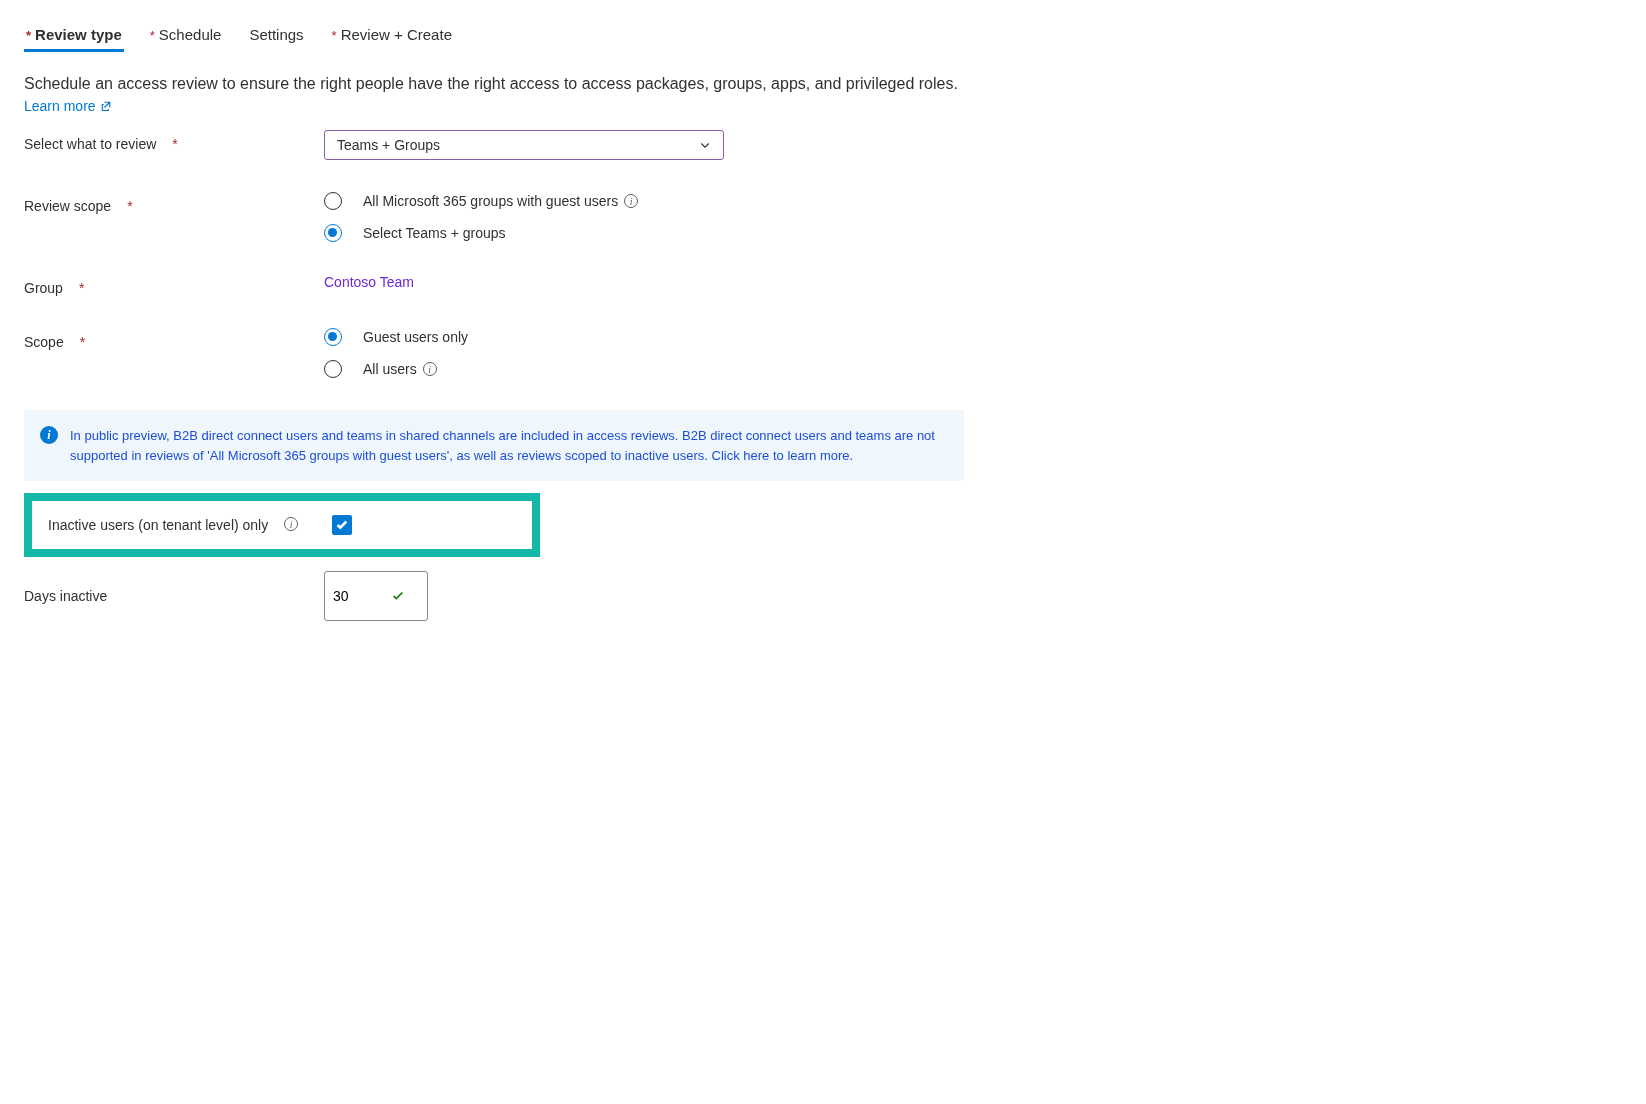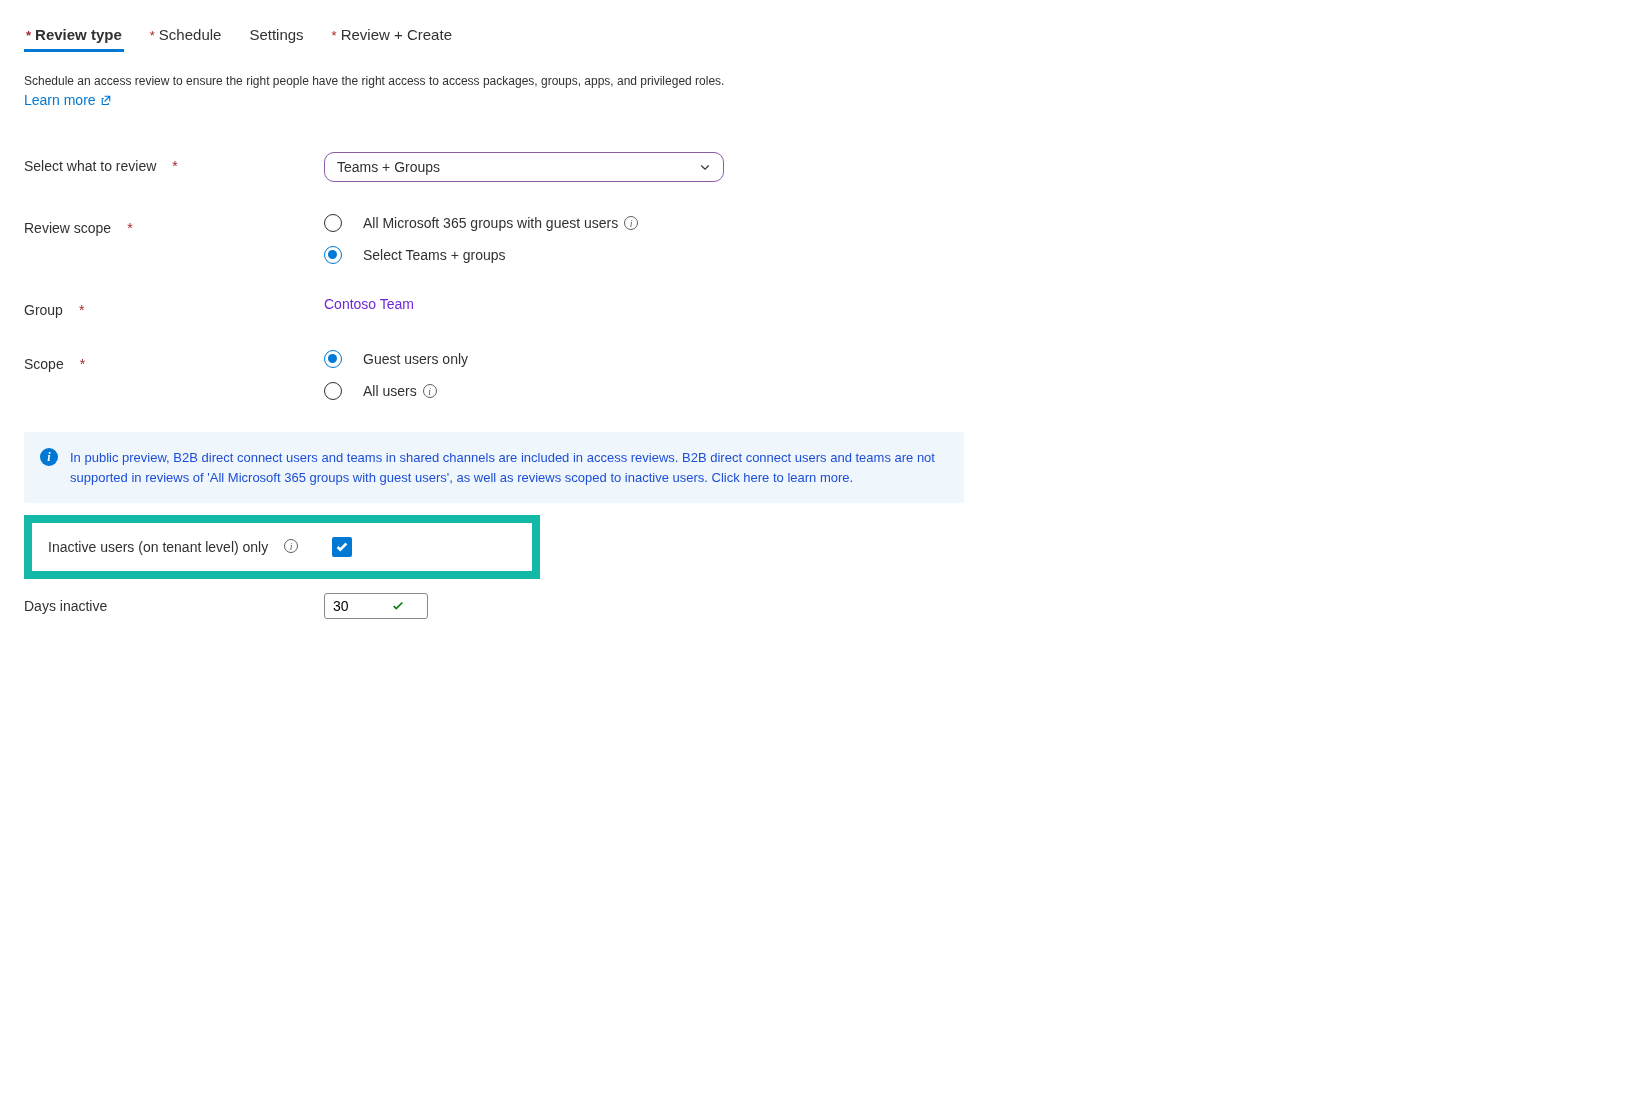--- a/index.html
+++ b/index.html
@@ -31,33 +31,33 @@
     .tab.active {
       font-weight: 600;
       border-bottom: 3px solid #0078d4;
     }
     .tab .required {
       color: #a4262c;
       font-size: 13px;
       margin-right: 2px;
     }
     .description {
-      font-size: 12px;
+      font-size: 16px;
       color: #323130;
       margin-bottom: 2px;
       line-height: 1.5;
     }
     .learn-more {
       color: #0078d4;
       text-decoration: none;
       font-size: 14px;
       display: inline-flex;
       align-items: center;
       gap: 4px;
-      margin-bottom: 44px;
+      margin-bottom: 16px;
       cursor: pointer;
     }
     .learn-more svg {
       width: 12px;
       height: 12px;
     }
     .form-row {
       display: flex;
       align-items: flex-start;
       margin-bottom: 32px;
@@ -76,21 +76,21 @@
     }
     .form-control {
       flex: 1;
       max-width: 500px;
     }
     .select-box {
       display: flex;
       align-items: center;
       justify-content: space-between;
       border: 1px solid #8a5ca8;
-      border-radius: 10px;
+      border-radius: 3px;
       padding: 6px 12px;
       width: 400px;
       cursor: pointer;
       font-size: 14px;
     }
     .select-box svg {
       width: 12px;
       height: 12px;
     }
     .radio-option {
@@ -206,21 +206,21 @@
       height: 14px;
       stroke: white;
       stroke-width: 3;
       fill: none;
     }
     .number-input {
       display: flex;
       align-items: center;
       border: 1px solid #8a8886;
       border-radius: 3px;
-      padding: 4px 8px;
+      padding: 16px 8px;
       width: 104px;
       gap: 8px;
     }
     .number-input input {
       border: none;
       outline: none;
       width: 50px;
       font-size: 14px;
     }
     .number-input svg {

